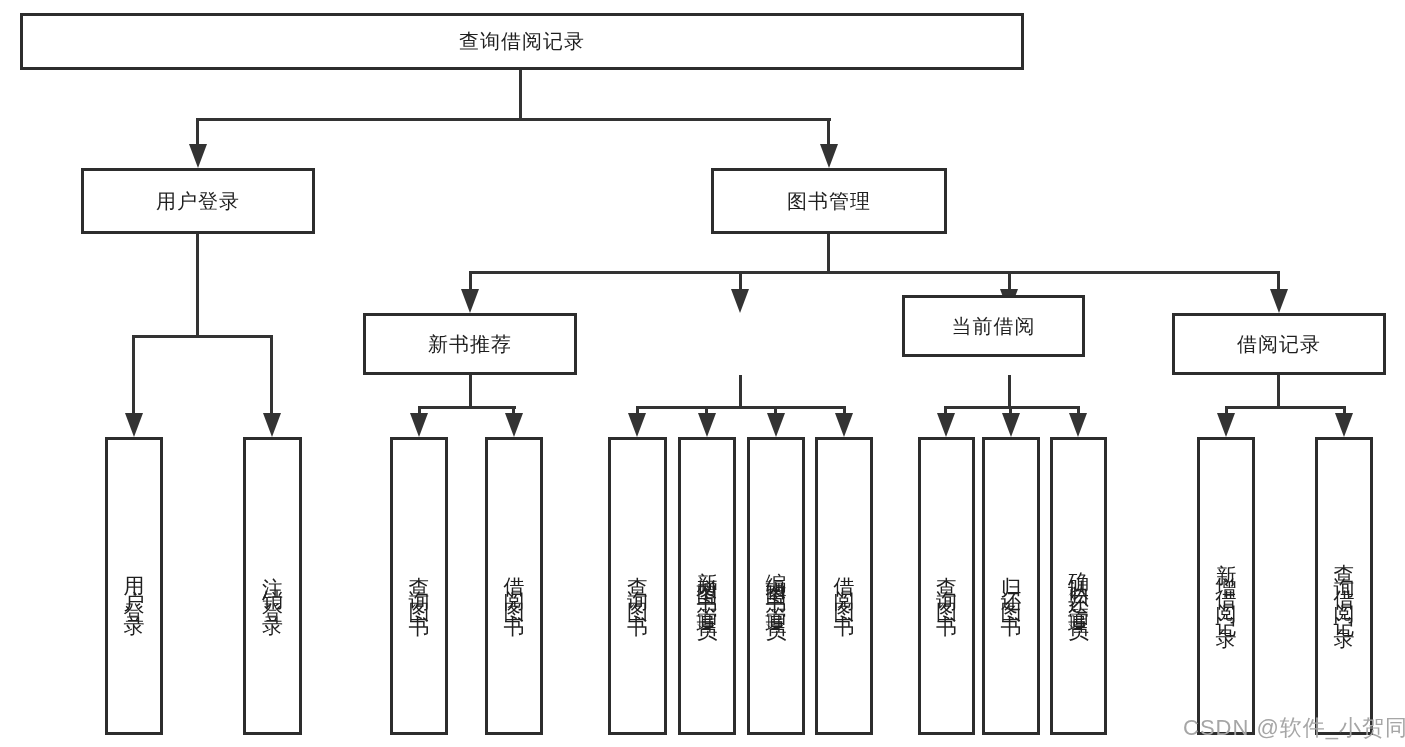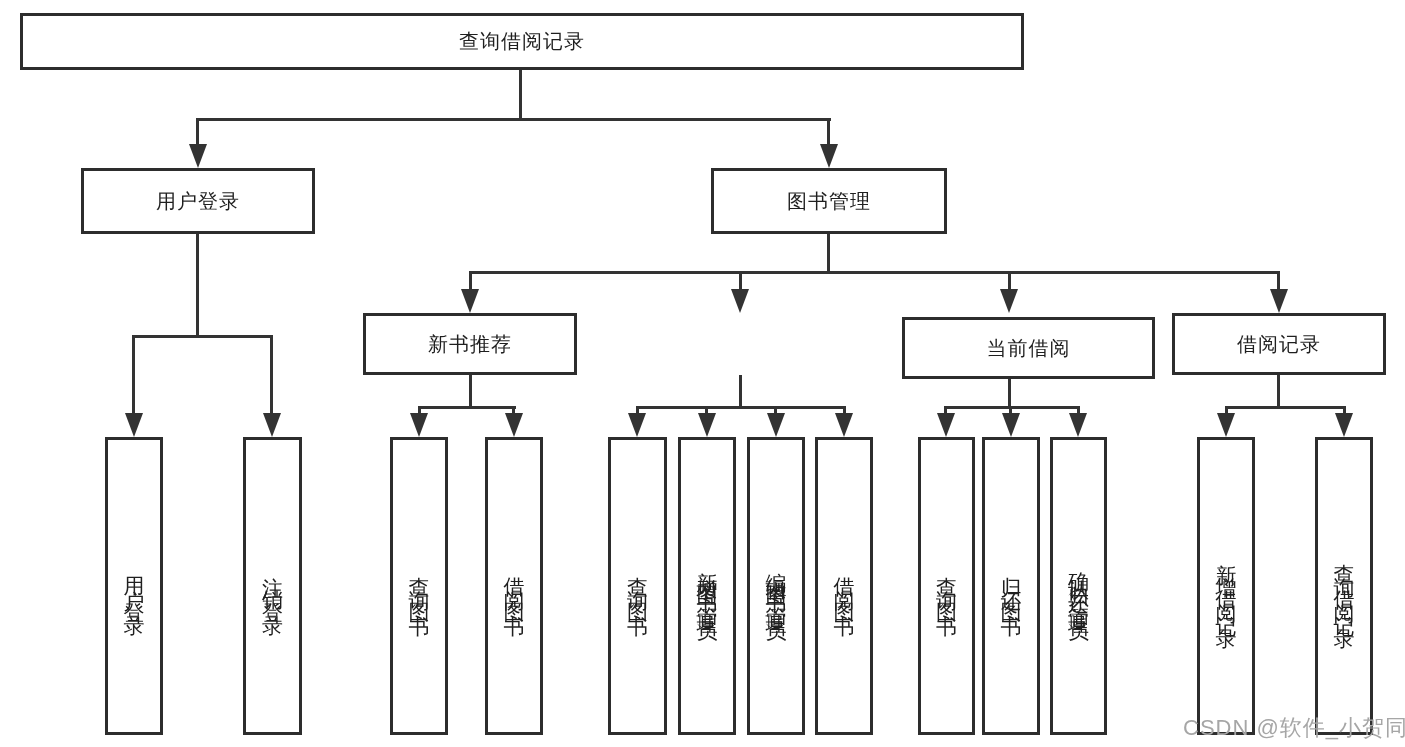--- a/index.html
+++ b/index.html
@@ -97,21 +97,21 @@
   <div class="arrow" style="left:1217px;top:413px"></div>
   <div class="vline" style="left:1343px;top:406px;height:10px"></div>
   <div class="arrow" style="left:1335px;top:413px"></div>
 
   <div class="box" style="left:20px;top:13px;width:1004px;height:57px">查询借阅记录</div>
 
   <div class="box" style="left:81px;top:168px;width:234px;height:66px">用户登录</div>
   <div class="box" style="left:711px;top:168px;width:236px;height:66px">图书管理</div>
 
   <div class="box" style="left:363px;top:313px;width:214px;height:62px">新书推荐</div>
-  <div class="box" style="left:902px;top:317px;width:253px;height:62px">当前借阅</div>
+  <div class="box" style="left:902px;top:295px;width:183px;height:62px">当前借阅</div>
   <div class="box" style="left:1172px;top:313px;width:214px;height:62px">借阅记录</div>
 
   <div class="box vbox" style="left:105px;top:437px;width:58px;height:298px">用户登录</div>
   <div class="box vbox" style="left:243px;top:437px;width:59px;height:298px">注销登录</div>
 
   <div class="box vbox" style="left:390px;top:437px;width:58px;height:298px">查询图书</div>
   <div class="box vbox" style="left:485px;top:437px;width:58px;height:298px">借阅图书</div>
 
   <div class="box vbox" style="left:608px;top:437px;width:59px;height:298px">查询图书</div>
   <div class="box vbox long" style="left:678px;top:437px;width:58px;height:298px">新增图书（管理员）</div>

